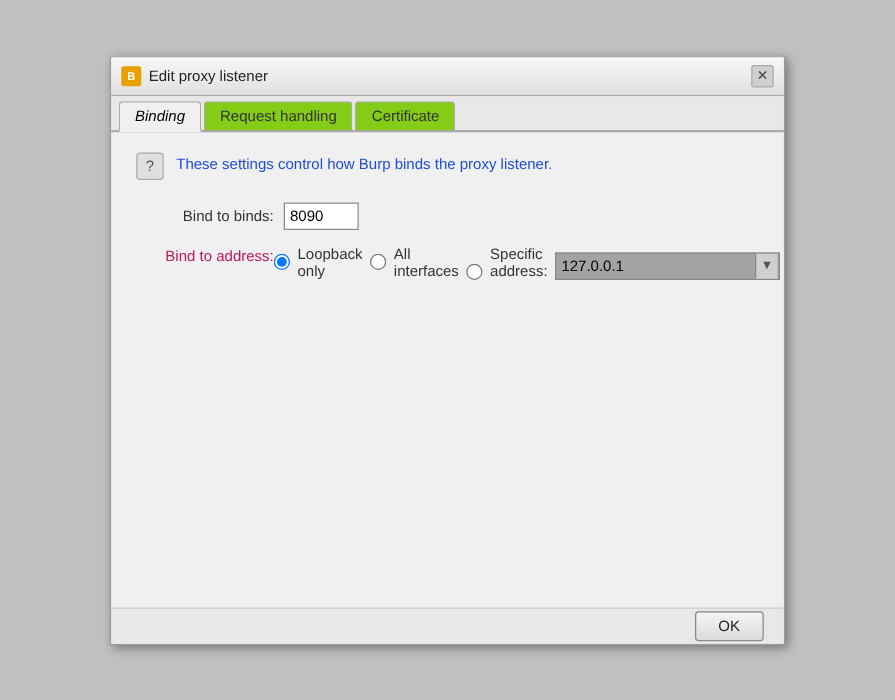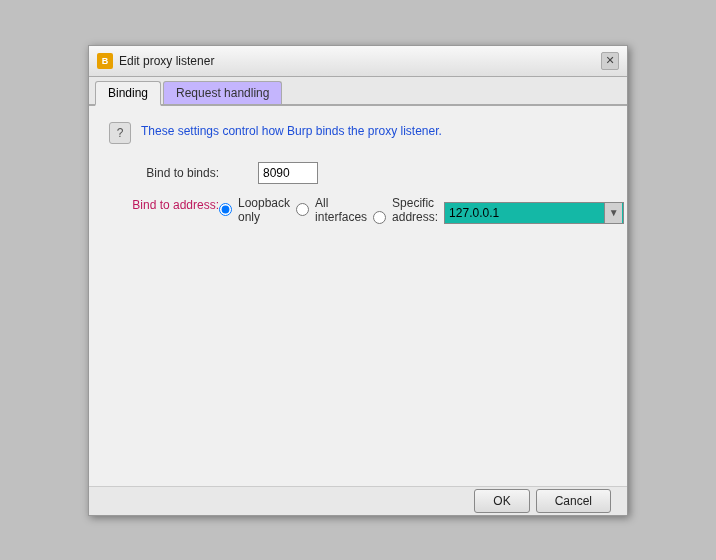--- a/index.html
+++ b/index.html
@@ -68,32 +68,33 @@
       display: flex;
       background: #e8e8e8;
       border-bottom: 2px solid #aaa;
       padding: 4px 6px 0 6px;
       gap: 2px;
     }
     .tab {
       padding: 4px 12px;
       border: 1px solid #aaa;
       border-bottom: none;
-      background: #c4b5fd;
+      background: #84cc16;
       cursor: pointer;
       font-size: 12px;
       border-radius: 3px 3px 0 0;
       color: #333;
     }
     .tab.active {
       background: #f0f0f0;
       border-bottom: 2px solid #f0f0f0;
       margin-bottom: -2px;
       font-weight: normal;
       color: #000;
+      font-style: italic;
     }
     .content {
       padding: 16px 20px;
       background: #f0f0f0;
       min-height: 380px;
     }
     .info-row {
       display: flex;
       align-items: flex-start;
       gap: 10px;
@@ -131,21 +132,20 @@
       color: #333;
       flex-shrink: 0;
     }
     .port-input {
       width: 60px;
       padding: 2px 4px;
       border: 1px solid #888;
       background: white;
       font-size: 12px;
       height: 22px;
-      margin-left: 31px;
     }
     .address-group {
       display: flex;
       flex-direction: row;
       gap: 6px;
     }
     .radio-row {
       display: flex;
       align-items: center;
       gap: 6px;
@@ -169,21 +169,21 @@
       color: #333;
     }
     .select-wrapper {
       position: relative;
       display: inline-block;
     }
     .addr-select {
       width: 180px;
       padding: 2px 24px 2px 4px;
       border: 1px solid #888;
-      background: #14b8a6;
+      background: #a3a3a3;
       font-size: 12px;
       height: 22px;
       appearance: none;
       -webkit-appearance: none;
       cursor: pointer;
     }
     .select-arrow {
       position: absolute;
       right: 2px;
       top: 50%;
@@ -240,20 +240,21 @@
         <span>B</span>
       </div>
       <span class="title-text">Edit proxy listener</span>
     </div>
     <div class="close-btn">✕</div>
   </div>
 
   <div class="tabs">
     <div class="tab active">Binding</div>
     <div class="tab">Request handling</div>
+    <div class="tab">Certificate</div>
   </div>
 
   <div class="content">
 
     <div class="info-row">
       <div class="help-btn">?</div>
       <span class="info-text">These settings control how Burp binds the proxy listener.</span>
     </div>
 
     <div class="form-row">
@@ -286,15 +287,14 @@
             </select>
             <div class="select-arrow">▼</div>
           </div>
         </div>
       </div>
     </div>
   </div>
 
   <div class="dialog-footer">
     <button class="footer-btn">OK</button>
-    <button class="footer-btn">Cancel</button>
   </div>
 </div>
 
 </body></html>

